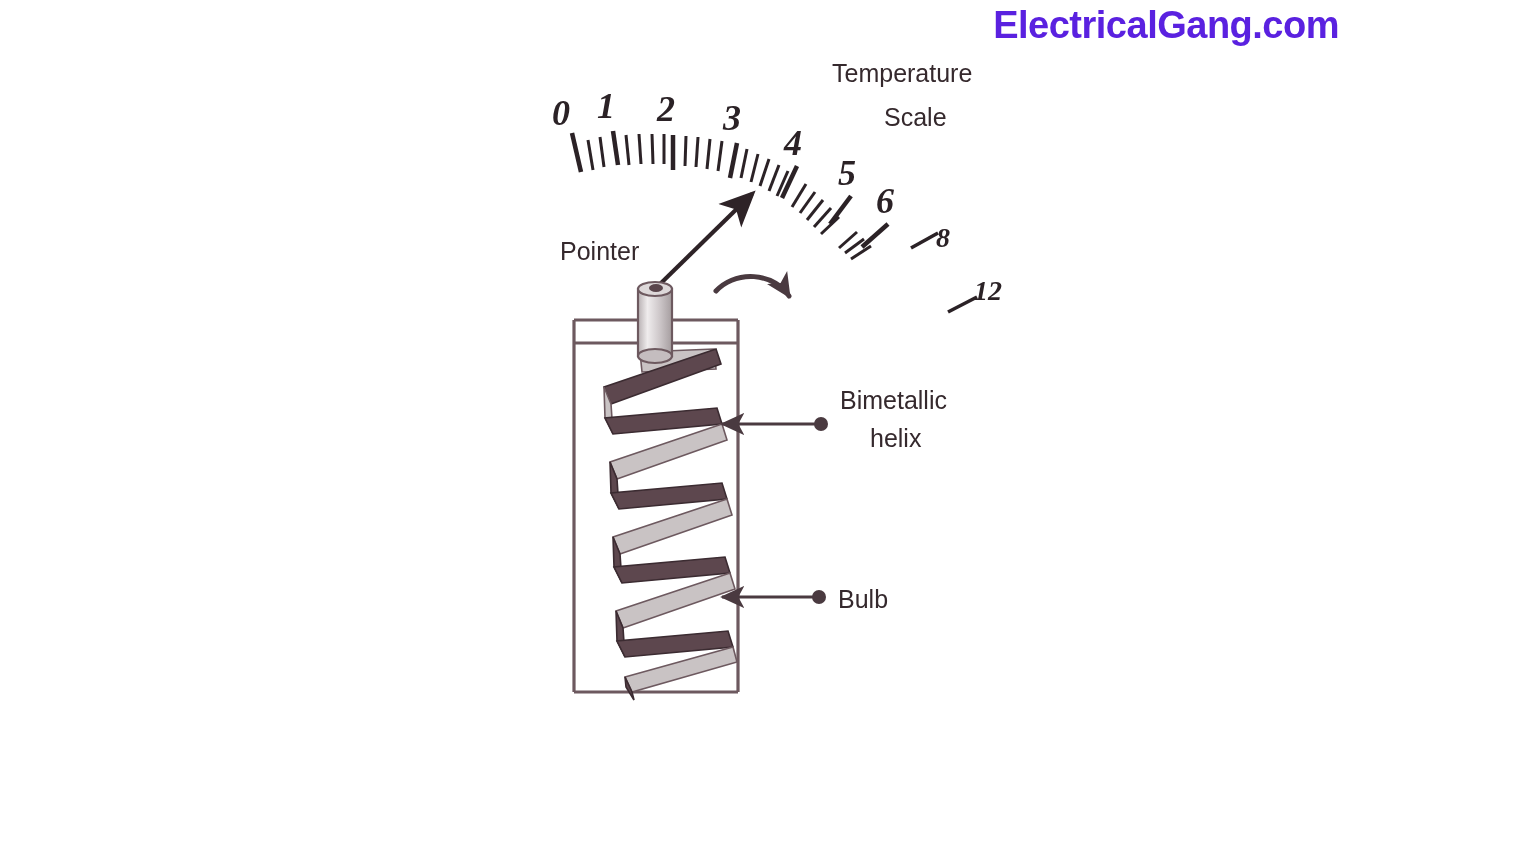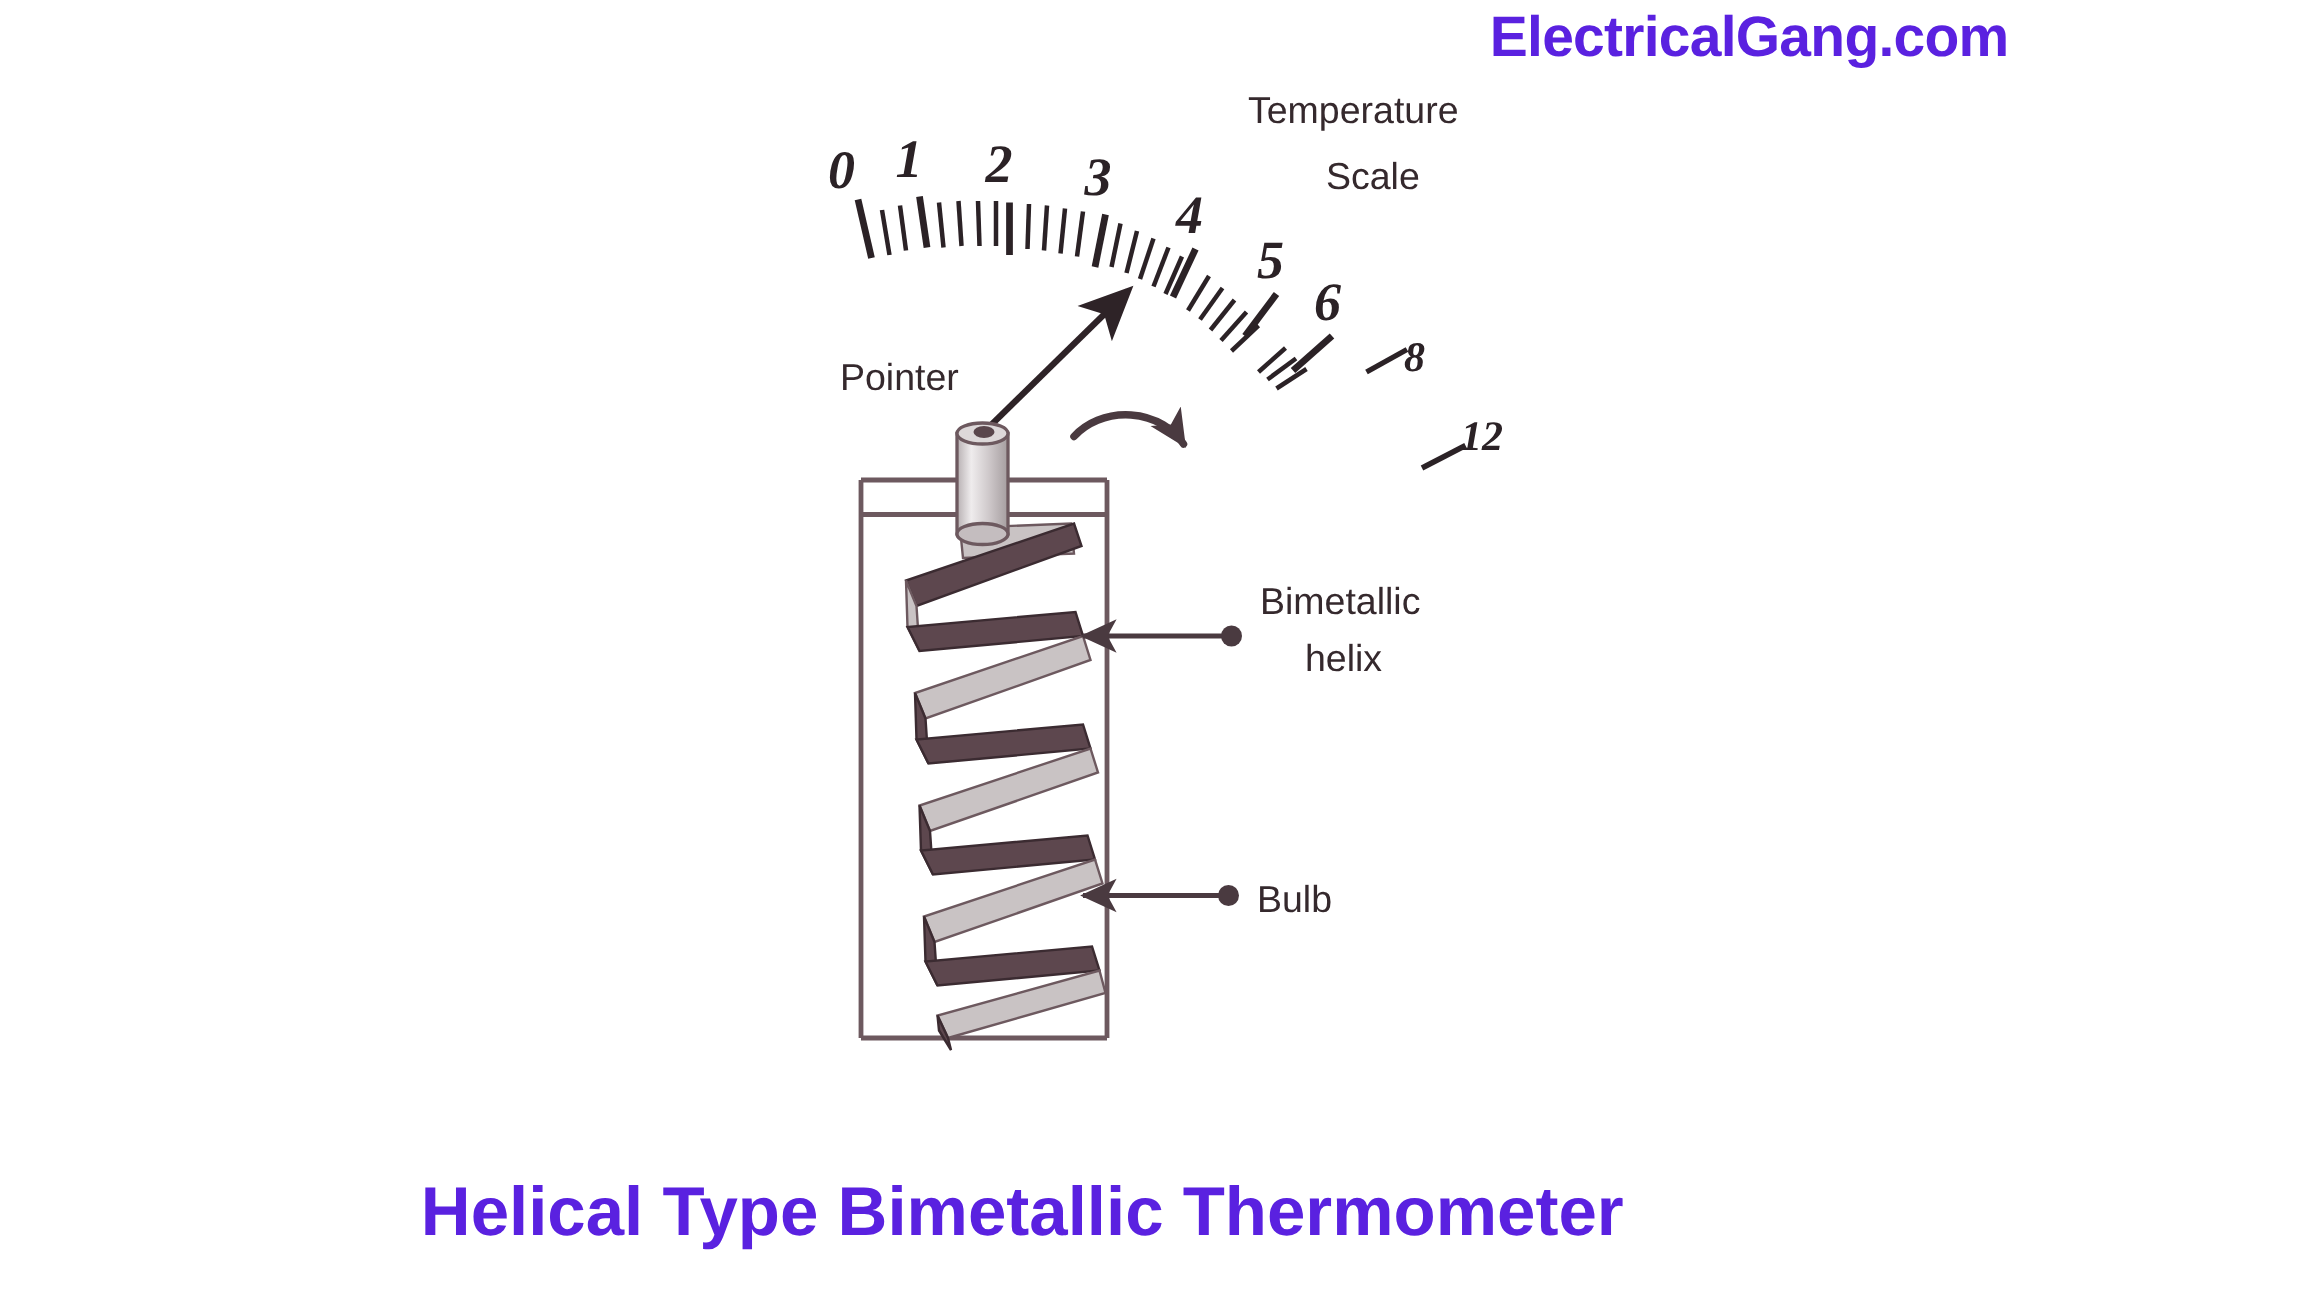--- a/index.html
+++ b/index.html
@@ -216,15 +216,14 @@
     </g>
 
     <g>
       <line class="lead" x1="818" y1="597" x2="722" y2="597" marker-end="url(#leadhead)"></line>
       <circle cx="819" cy="597" r="7" fill="#4a3a40"></circle>
       <text class="annot" x="838" y="608">Bulb</text>
     </g>
 
   </svg>
 
-  <div class="caption">Helical Type Bimetallic Thermometer</div>
 
 </div>
 
 </body></html>

